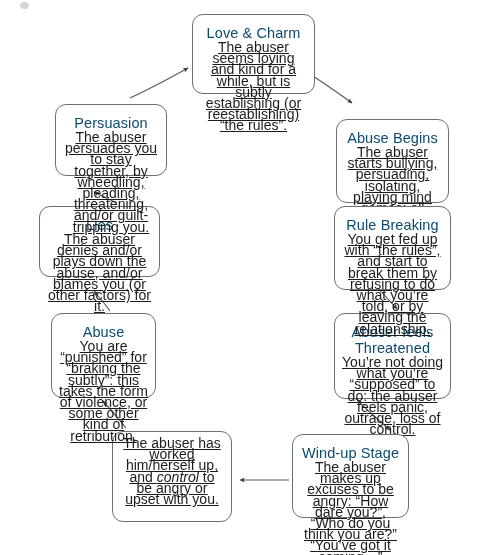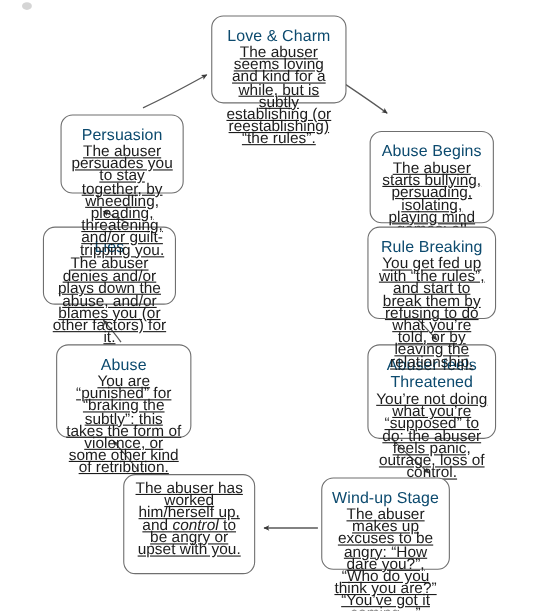--- a/index.html
+++ b/index.html
@@ -66,21 +66,21 @@
     font-style: italic;
   }
 
   
   #node-love-charm      { left: 192px; top: 14px;  width: 123px; height: 80px; }
   #node-abuse-begins    { left: 336px; top: 119px; width: 113px; height: 84px; }
   #node-rule-breaking   { left: 334px; top: 206px; width: 117px; height: 84px; }
   #node-abuser-threat   { left: 334px; top: 313px; width: 117px; height: 86px; }
   #node-wind-up         { left: 292px; top: 434px; width: 117px; height: 84px; }
   #node-pseudo-anger    { left: 112px; top: 431px; width: 120px; height: 91px; }
-  #node-abuse           { left: 51px;  top: 313px; width: 123px; height: 85px; }
+  #node-abuse           { left: 51px;  top: 313px; width: 105px; height: 85px; }
   #node-lies            { left: 39px;  top: 206px; width: 121px; height: 71px; }
   #node-persuasion      { left: 55px;  top: 104px; width: 112px; height: 72px; }
 
   
   #scan-artifact {
     position: absolute;
     left: 20px;
     top: 2px;
     width: 9px;
     height: 7px;

